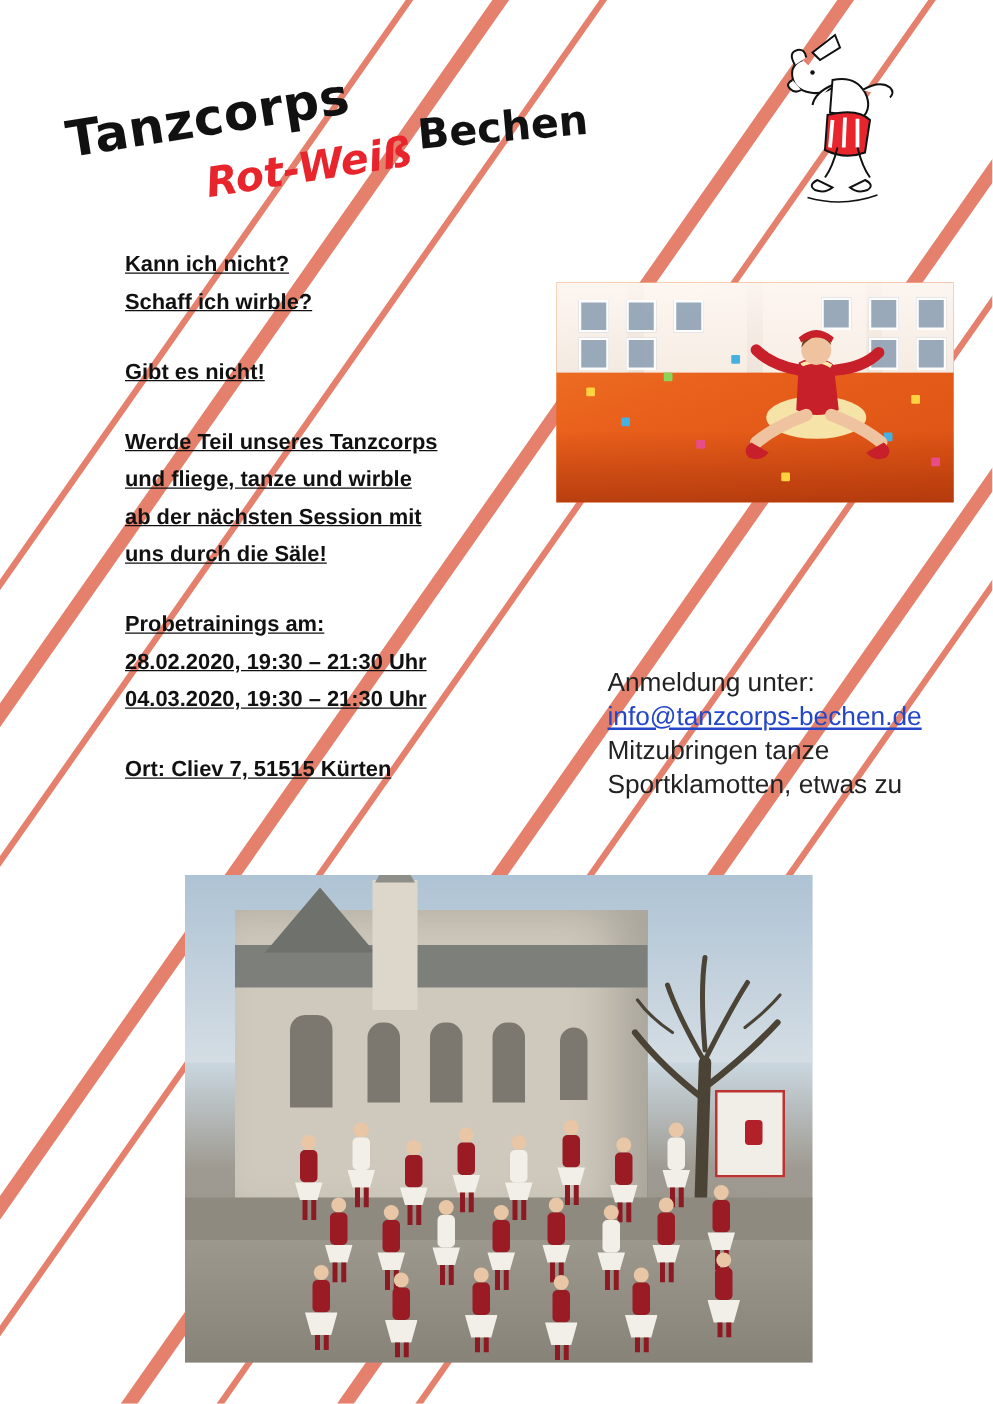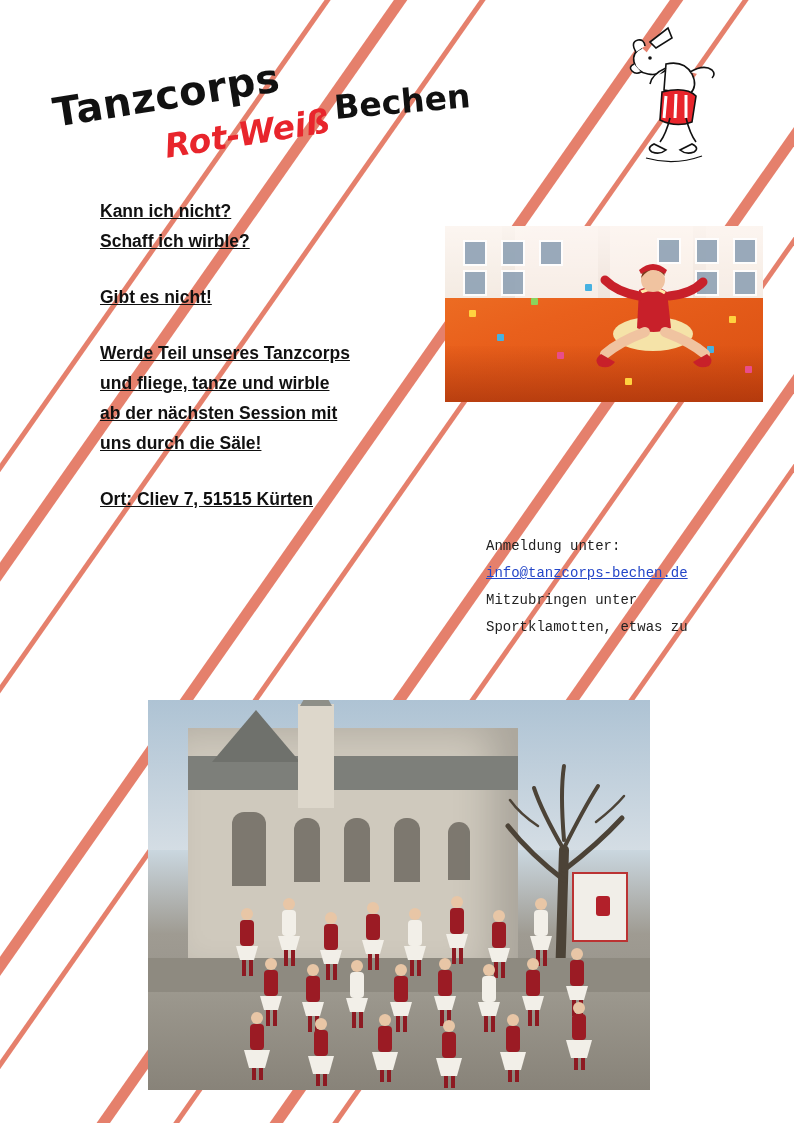--- a/index.html
+++ b/index.html
@@ -101,22 +101,22 @@
   .copy .blk { margin-bottom: 26px; }
   .copy .blk:last-child { margin-bottom: 0; }
   .copy .line { white-space: nowrap; text-decoration: underline; }
 
   
   .contact {
     position: absolute;
     left: 486px;
     top: 533px;
     width: 280px;
-    font-family: Liberation Mono, monospace;
-    font-size: 14px;
+    font-family: Liberation Sans, sans-serif;
+    font-size: 21px;
     line-height: 27px;
     color: #222222;
   }
   .contact a {
     color: #2446c8;
     text-decoration: underline;
   }
 
   
   .photo-dancer {
@@ -379,28 +379,33 @@
     <div class="blk">
       <div class="line">Gibt es nicht!</div>
     </div>
     <div class="blk">
       <div class="line">Werde Teil unseres Tanzcorps</div>
       <div class="line">und fliege, tanze und wirble</div>
       <div class="line">ab der nächsten Session mit</div>
       <div class="line">uns durch die Säle!</div>
     </div>
     <div class="blk">
+      <div class="line">Probetrainings am:</div>
+      <div class="line">28.02.2020, 19:30 – 21:30 Uhr</div>
+      <div class="line">04.03.2020, 19:30 – 21:30 Uhr</div>
+    </div>
+    <div class="blk">
       <div class="line">Ort: Cliev 7, 51515 Kürten</div>
     </div>
   </div>
 
   <div class="contact">
     <div>Anmeldung unter:</div>
     <div><a href="#">info@tanzcorps-bechen.de</a></div>
-    <div>Mitzubringen unter</div>
+    <div>Mitzubringen tanze</div>
     <div>Sportklamotten, etwas zu</div>
   </div>
 
   <div class="photo-group">
     <div class="pg-sky"></div>
     <div class="pg-church"></div>
     <div class="pg-roof"></div>
     <div class="pg-gable"></div>
     <div class="pg-tower"></div>
     <div class="pg-window" style="left:84px;  top:112px; width:34px; height:74px;"></div>

